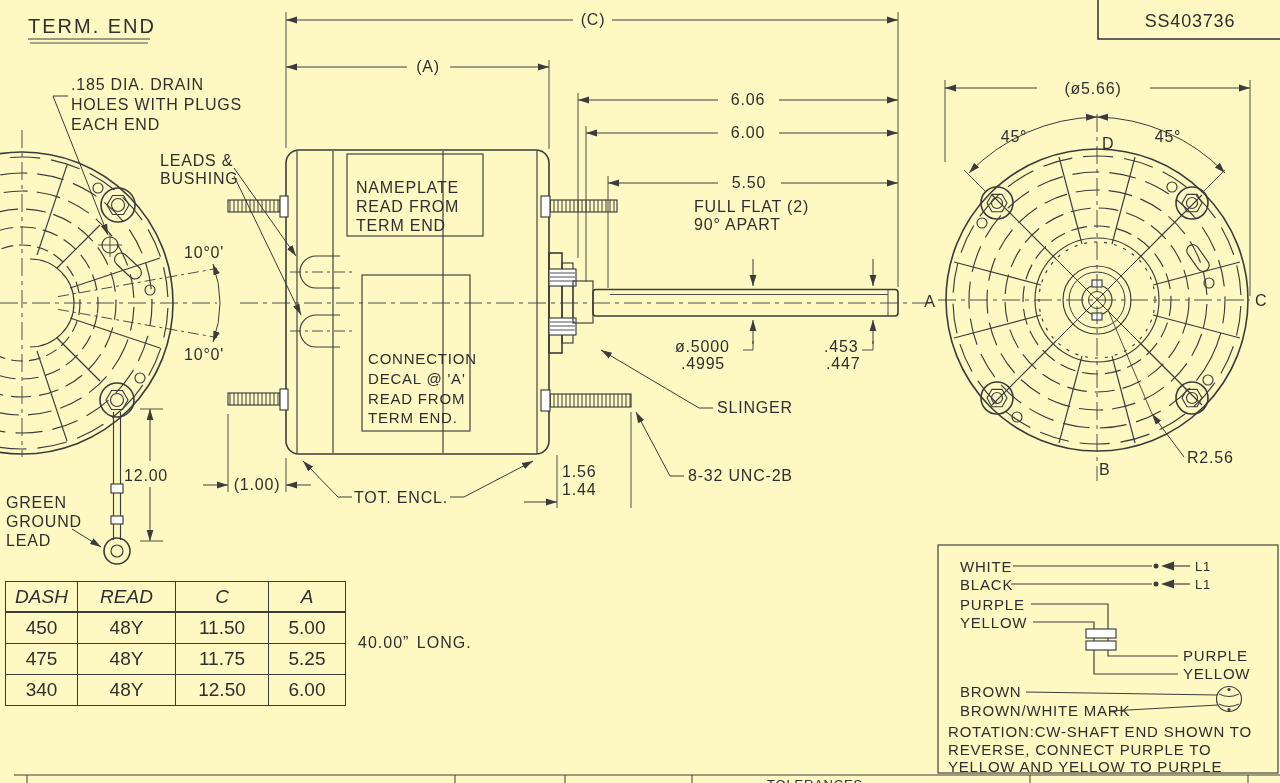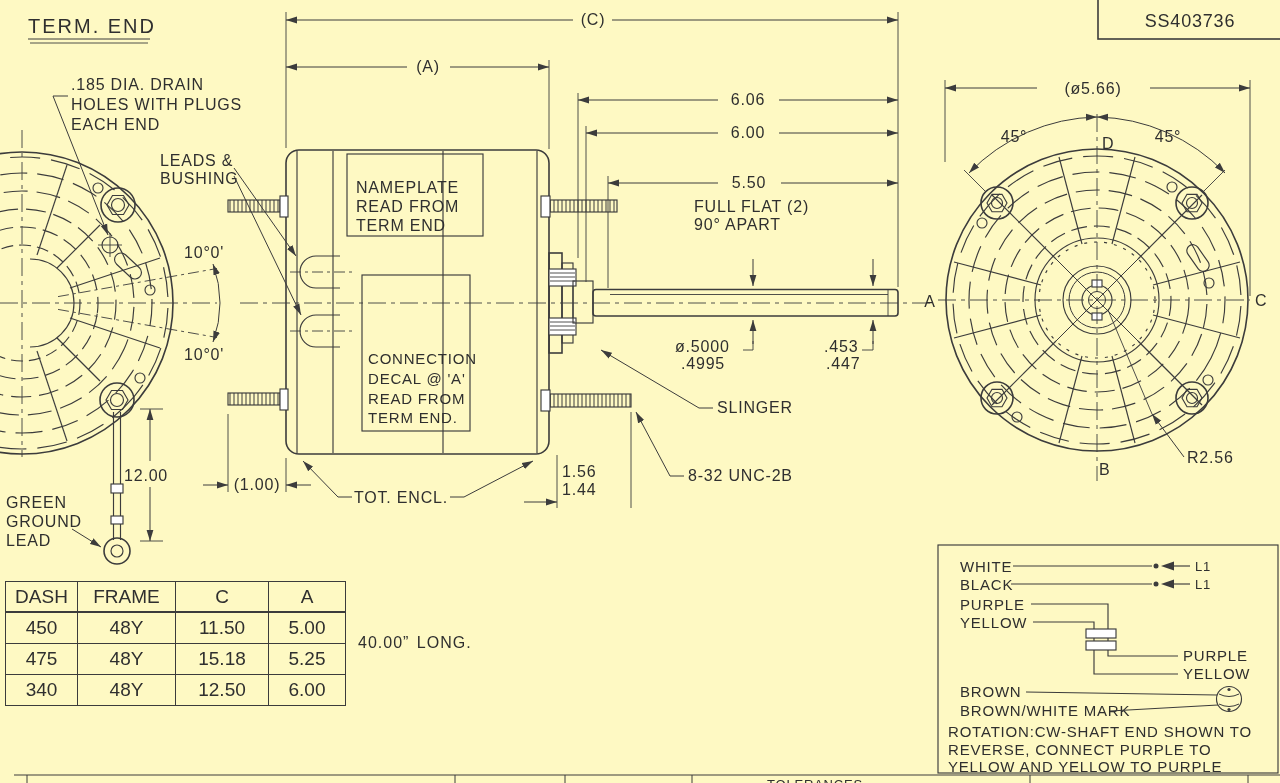--- a/index.html
+++ b/index.html
@@ -14,21 +14,21 @@
   .dl{fill:none;stroke:#3c3c3c;stroke-width:1;}
   .d9{fill:none;stroke:#3c3c3c;stroke-width:.9;}
   .gr{fill:none;stroke:#3c3c3c;stroke-width:1.15;}
   .cl{fill:none;stroke:#3c3c3c;stroke-width:.9;stroke-dasharray:18 5 4 5;}
   .ray{fill:none;stroke:#3c3c3c;stroke-width:.9;stroke-dasharray:11 4 3 4;}
   .wfill{fill:#ffffff;stroke:#3c3c3c;stroke-width:1.15;}
   
   #spec-table{position:absolute;left:5px;top:581px;border-collapse:collapse;
      font-size:19px;text-align:center;color:#2f2f2f;}
   #spec-table th,#spec-table td{border:1.6px solid #3c3c3c;font-weight:normal;padding:0;}
-  #spec-table th{height:29px;border-bottom:2.6px solid #3c3c3c;}
+  #spec-table th{height:29px;border-bottom:2.6px solid #3c3c3c;font-style:italic;}
   #spec-table td{height:30px;}
   
   #lead-desc{position:absolute;left:358px;top:593px;font-size:16px;line-height:20.15px;
      letter-spacing:1px;word-spacing:2px;white-space:pre;color:#2f2f2f;}
 </style>
 </head>
 <body>
 
 <div id="page">
 
@@ -386,34 +386,34 @@
 <table id="spec-table">
   <colgroup>
         <col style="width:72px">
         <col style="width:98px">
         <col style="width:93px">
         <col style="width:77px">
       </colgroup>
   <tbody>
         <tr>
     <th>DASH</th>
-    <th>FRAME</th>
+    <th>READ</th>
     <th>C</th>
     <th>A</th>
   </tr>
   <tr>
     <td>450</td>
     <td>48Y</td>
     <td>11.50</td>
     <td>5.00</td>
   </tr>
   <tr>
     <td>475</td>
     <td>48Y</td>
-    <td>15.18</td>
+    <td>11.75</td>
     <td>5.25</td>
   </tr>
   <tr>
     <td>340</td>
     <td>48Y</td>
     <td>12.50</td>
     <td>6.00</td>
   </tr>
 </tbody>
     </table>

